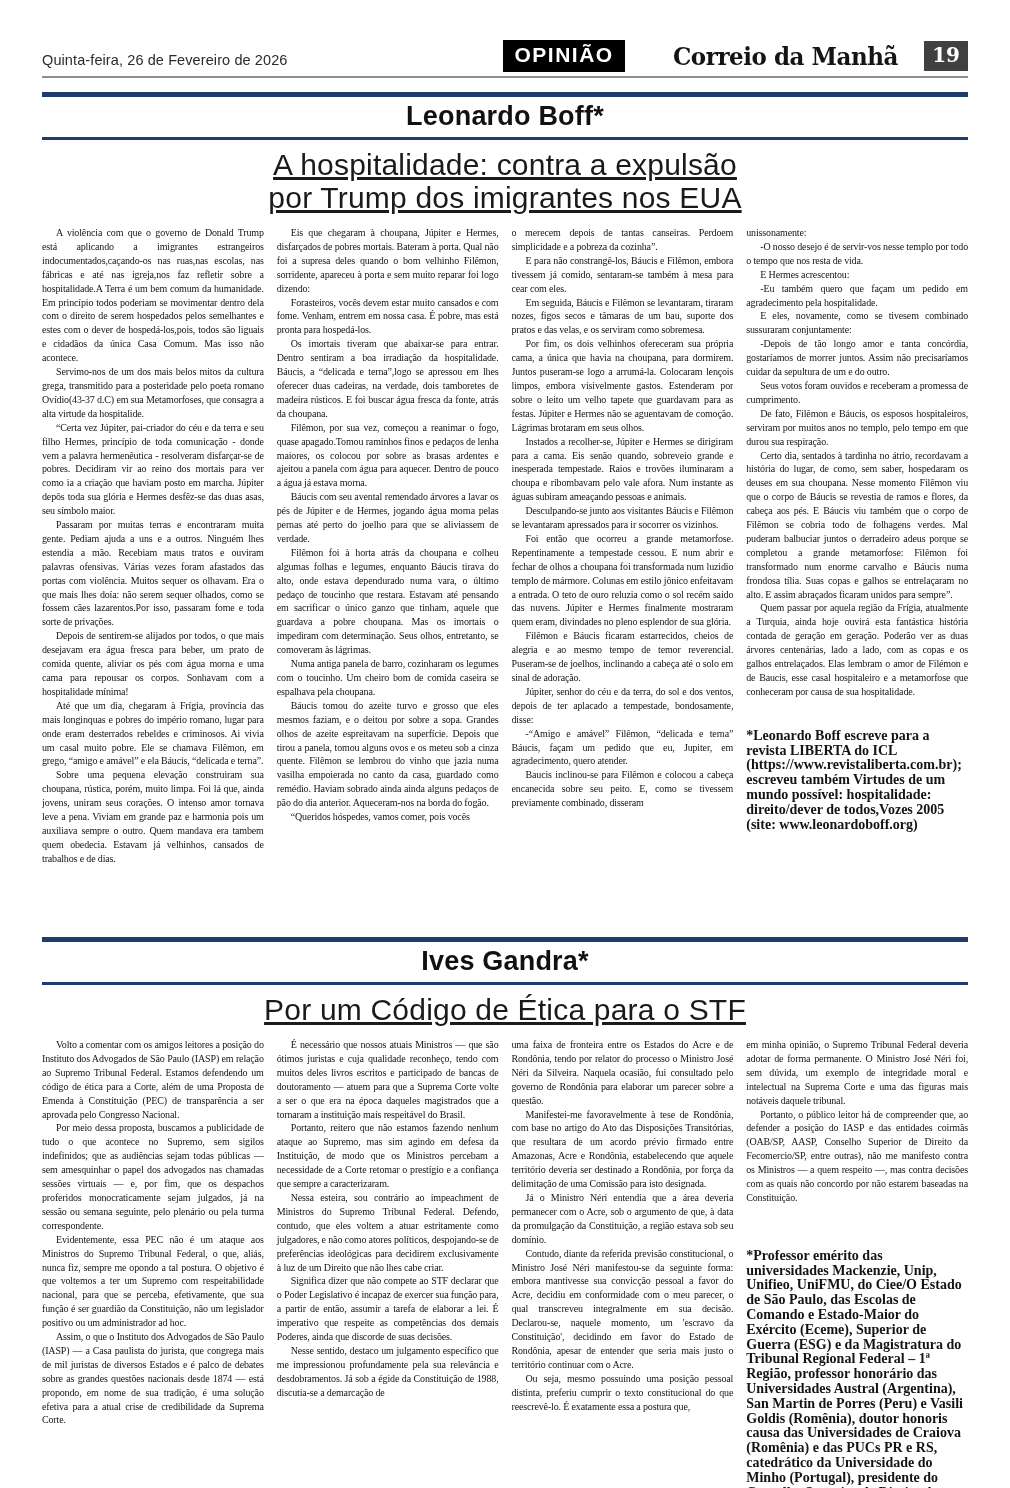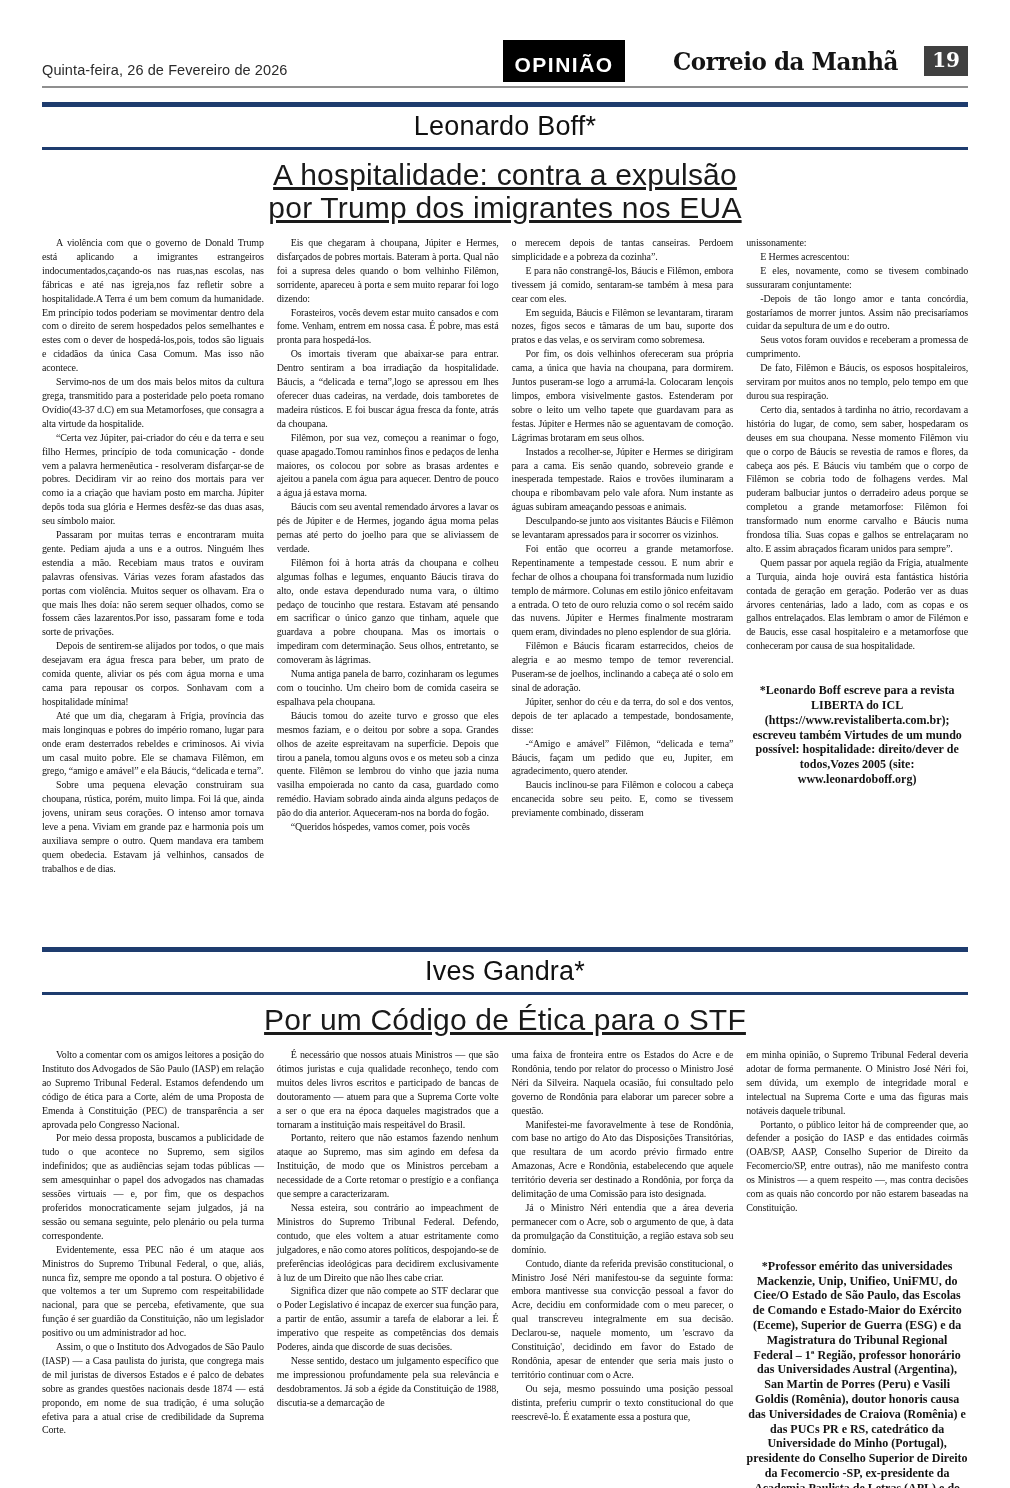--- a/index.html
+++ b/index.html
@@ -13,56 +13,56 @@
     display:flex; justify-content:space-between; align-items:flex-end;
     margin:40px 42px 0 42px;
   }
   .hdr-date {
     font-family:"Liberation Sans", sans-serif; font-size:14.5px; color:#2b2b2b;
     padding-bottom:4px; letter-spacing:0.1px;
   }
   .hdr-right { display:flex; align-items:center; }
   .section-box {
     background:#000; color:#fff; font-family:"Liberation Sans", sans-serif;
-    font-weight:bold; font-size:21px; letter-spacing:1.5px; padding:13px 11px 5px 11px;
+    font-weight:bold; font-size:21px; letter-spacing:1.5px; padding:3px 11px 5px 11px;
   }
   .masthead {
     font-family:"DejaVu Serif", serif; font-weight:bold; font-size:25px;
     letter-spacing:-0.5px; margin-left:48px; margin-right:7px;
     transform:scaleX(0.92); transform-origin:left center; white-space:nowrap;
   }
   .pagenum-box {
     background:#404040; color:#fff; font-family:"DejaVu Serif", serif;
     font-weight:bold; font-size:20px; padding:2px 8px 4px 8px;
   }
   .hairline { height:2px; background:#8f8f8f; margin:4px 42px 0 42px; }
 
   
   .rule  { height:5px; background:#1e3c6e; margin:0 42px; }
   .rule3 { height:3px; background:#1e3c6e; margin:0 42px; }
   .author {
     text-align:center; font-family:"Liberation Sans", sans-serif;
-    font-weight:normal; font-size:27px; color:#111; margin:4px 0 5px 0; letter-spacing:0.2px;
+    font-weight:bold; font-size:27px; color:#111; margin:4px 0 5px 0; letter-spacing:0.2px;
   }
   .headline {
     text-align:center; font-family:"Liberation Sans", sans-serif;
     font-weight:normal; font-size:30px; line-height:33px; color:#1a1a1a;
     margin:8px 0 9px 0; letter-spacing:0.2px;text-decoration:underline;
   }
   
   .cols { display:flex; gap:13px; margin:12px 42px; }
   .col  { flex:1 1 0; min-width:0; text-align:justify;
           font-size:10px; line-height:13.9px; letter-spacing:-0.015em; }
   .cols-a1 .col { height:697px; overflow:hidden; }
   .cols-a2 .col { min-height:440px; }
   .col p { margin:0; text-indent:14px; }
   .col p.cont { text-indent:0; }
   .credit {
-    font-weight:bold; text-align:center; text-indent:0 !important;
-    font-size:12px; line-height:14.8px; letter-spacing:0;
+    font-weight:bold; text-align:left; text-indent:0 !important;
+    font-size:14px; line-height:14.8px; letter-spacing:0;
   }
   .credit-a1 { margin-top:30px !important; }
   .credit-a2 { margin-top:44px !important; }
   .mt14 { margin-top:14px; }
 </style>
 </head>
 <body>
 
 <div class="page">
 
@@ -111,21 +111,23 @@
           <p>Desculpando-se junto aos visitantes Báucis e Filêmon se levantaram apressados para ir socorrer os vizinhos.</p>
           <p>Foi então que ocorreu a grande metamorfose. Repentinamente a tempestade cessou. E num abrir e fechar de olhos a choupana foi transformada num luzidio templo de mármore. Colunas  em estilo jônico enfeitavam a entrada. O teto de ouro reluzia como o sol recém saido das nuvens.  Júpiter e Hermes finalmente mostraram quem eram, divindades no pleno esplendor de sua glória.</p>
           <p>Filêmon e Báucis ficaram estarrecidos, cheios de alegria e ao mesmo tempo de temor reverencial. Puseram-se de joelhos, inclinando a cabeça até o solo em sinal de adoração.</p>
           <p>Júpiter, senhor do céu e da terra, do sol e dos ventos, depois de ter aplacado a tempestade, bondosamente, disse:</p>
           <p>-“Amigo e amável” Filêmon, “delicada e terna” Báucis, façam um pedido que eu, Jupiter, em agradecimento, quero atender.</p>
           <p>Baucis inclinou-se para Filêmon e colocou a cabeça encanecida sobre seu peito.  E, como se tivessem previamente combinado, disseram</p>
         </div>
       <div class="col">
         <div>
             <p class="cont">unissonamente:</p>
+            <p>-O nosso desejo é de servir-vos nesse templo por todo o tempo  que nos resta de vida.</p>
             <p>E Hermes acrescentou:</p>
+            <p>-Eu também quero que façam um pedido em agradecimento pela hospitalidade.</p>
             <p>E eles, novamente, como se tivesem combinado sussuraram conjuntamente:</p>
             <p>-Depois de tão longo amor e tanta concórdia, gostaríamos de morrer juntos. Assim não precisaríamos cuidar da sepultura de um e do outro.</p>
             <p>Seus votos foram ouvidos e receberam a promessa de cumprimento.</p>
             <p>De fato, Filêmon e Báucis, os esposos hospitaleiros, serviram por muitos anos no templo, pelo tempo em que durou sua respiração.</p>
             <p>Certo dia, sentados à tardinha no átrio, recordavam a história do lugar, de como, sem saber, hospedaram os deuses em sua choupana. Nesse momento Filêmon viu que o corpo de Báucis se revestia de ramos e flores, da cabeça aos pés. E Báucis viu também que o corpo de Filêmon se cobria todo de folhagens verdes.  Mal puderam balbuciar juntos o derradeiro adeus porque se completou a grande metamorfose: Filêmon foi transformado num enorme carvalho e Báucis numa frondosa tília. Suas copas e  galhos se entrelaçaram no alto. E assim abraçados ficaram unidos para sempre”.</p>
             <p>Quem passar por aquela região da Frígia, atualmente a Turquia, ainda hoje ouvirá esta fantástica história contada de geração em geração. Poderão ver as duas árvores centenárias, lado a lado, com as copas e os galhos entrelaçados. Elas lembram o amor de Filémon e de Baucis,  esse casal hospitaleiro e a metamorfose que conheceram por causa de sua hospitalidade.</p>
           </div>
         <p class="credit credit-a1">*Leonardo Boff escreve para a revista LIBERTA  do ICL (https://www.revistaliberta.com.br); escreveu também Virtudes de um mundo possível: hospitalidade: direito/dever de todos,Vozes 2005 (site: www.leonardoboff.org)</p>
       </div>
     </div>

